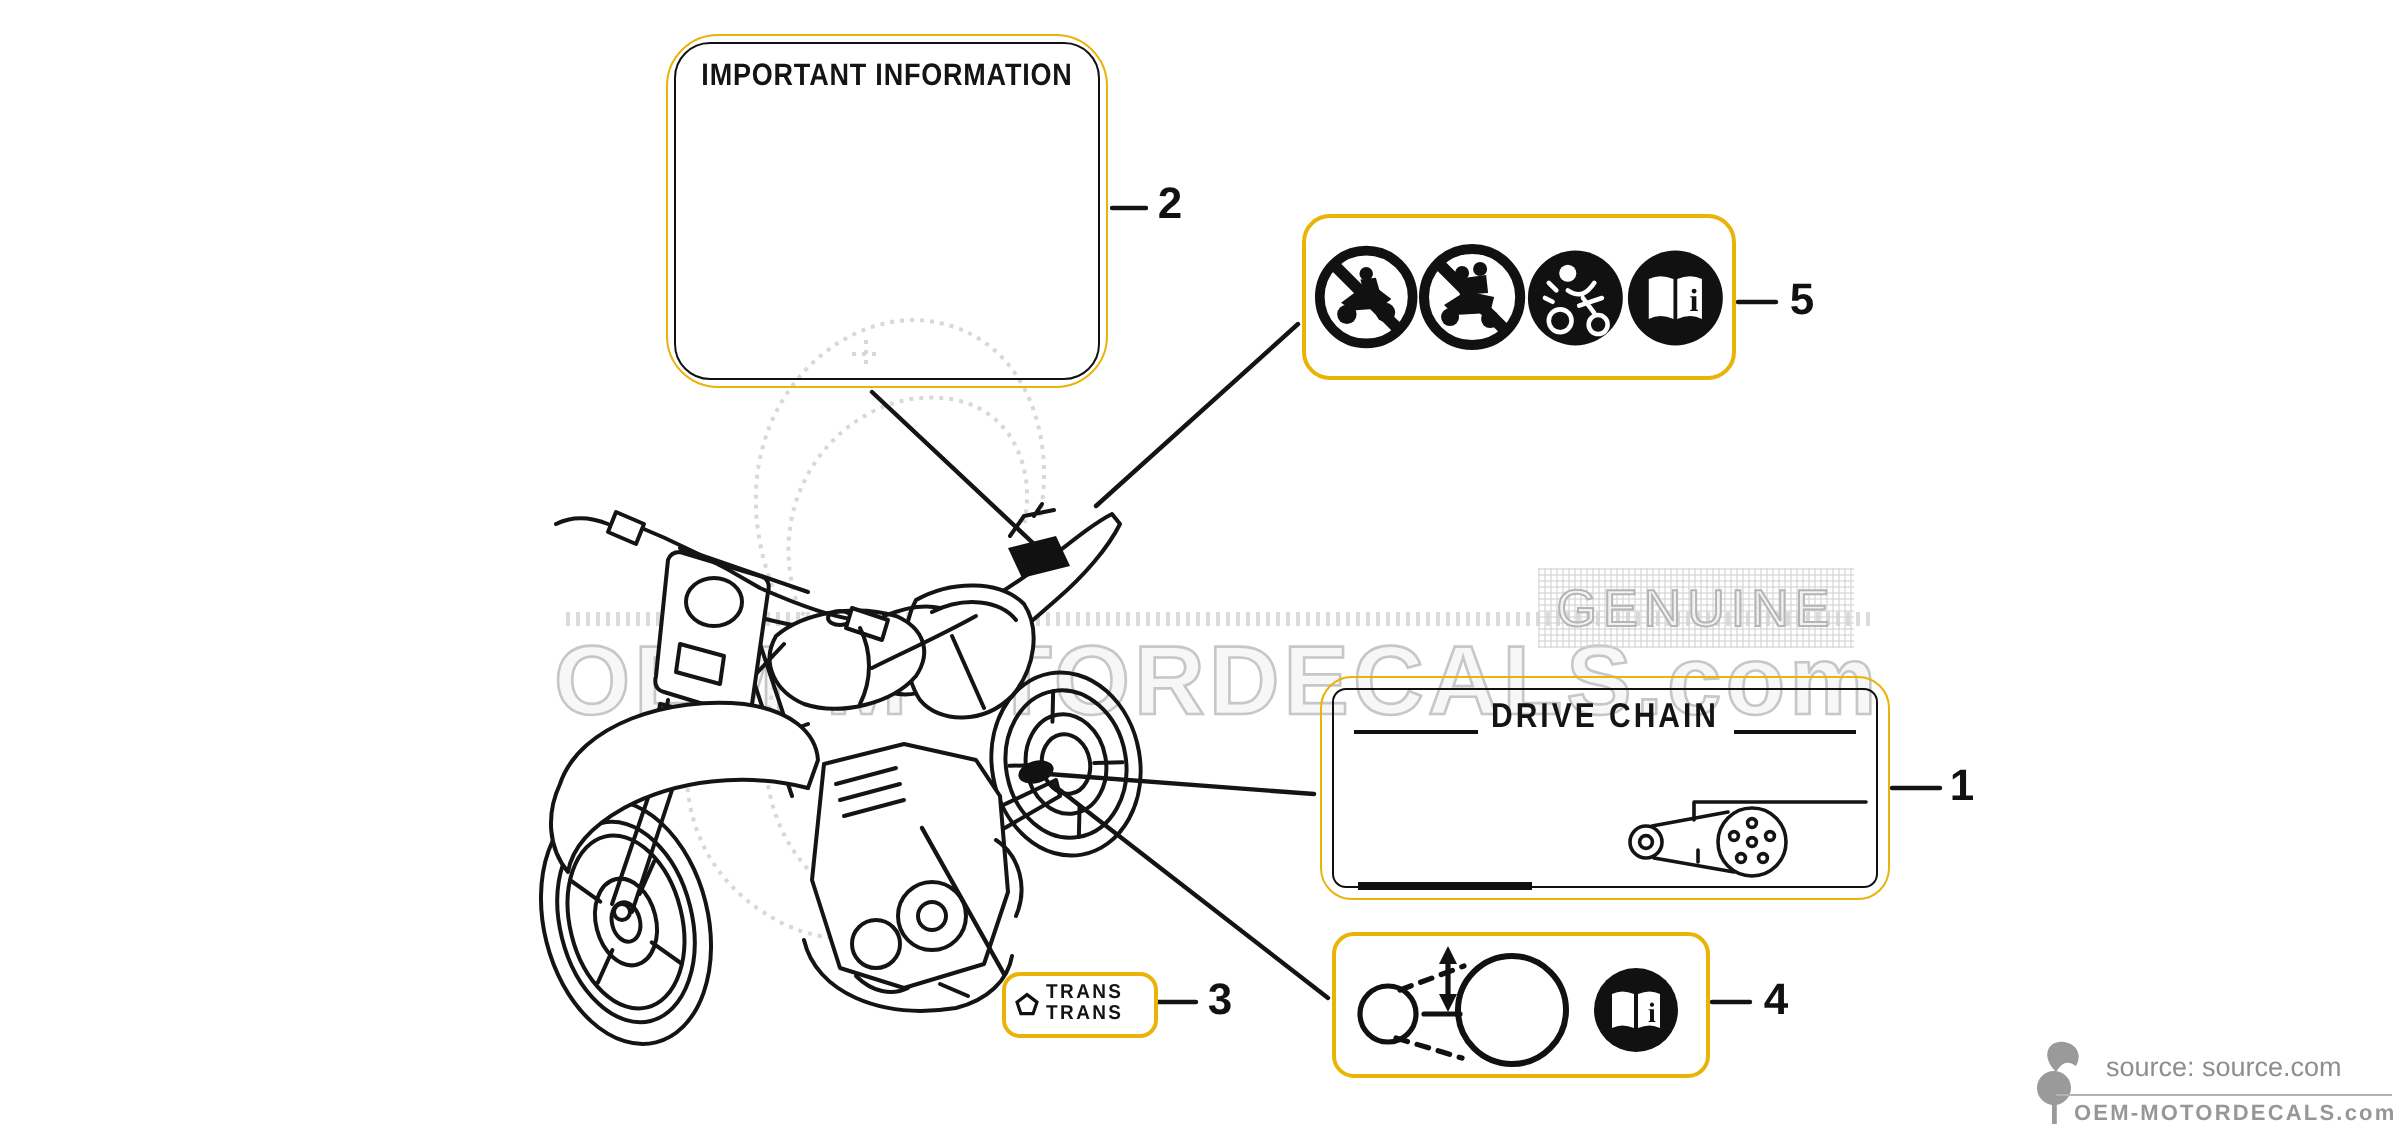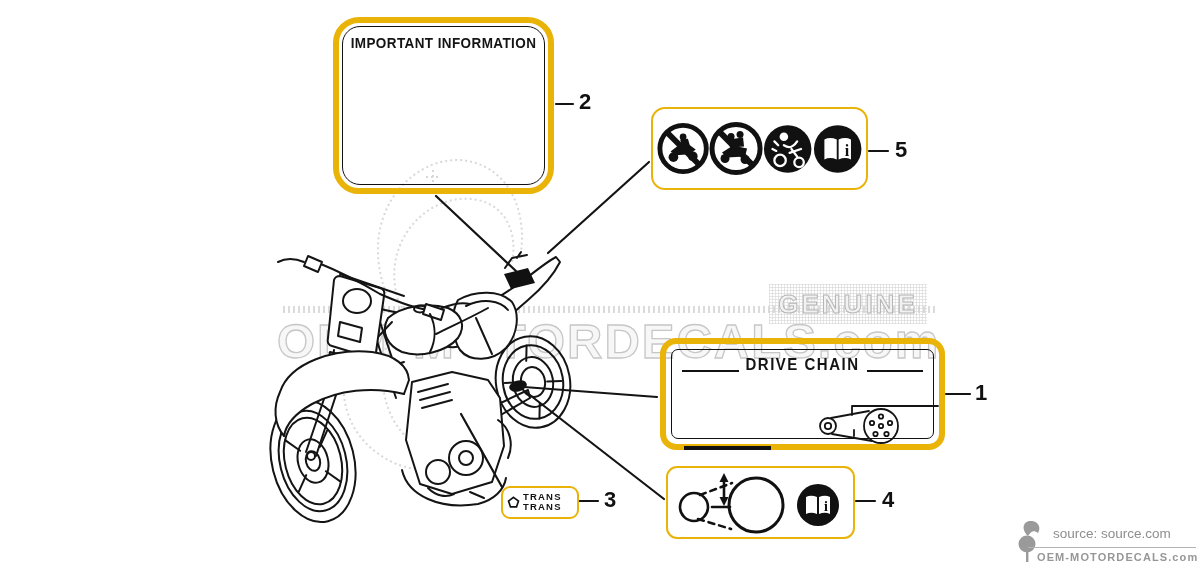--- a/index.html
+++ b/index.html
@@ -20,28 +20,28 @@
     color:rgba(225,225,225,0.25);
     -webkit-text-stroke:1.3px #c7c7c7;
     transform:scaleY(1.0);
   }
   .wm-genuine{
     position:absolute;left:769px;top:284px;width:158px;height:40px;
     display:flex;align-items:center;justify-content:center;
     background:
       repeating-linear-gradient(0deg,rgba(210,210,210,.55) 0 1px,rgba(0,0,0,0) 1px 3px),
       repeating-linear-gradient(90deg,rgba(210,210,210,.55) 0 1px,rgba(0,0,0,0) 1px 3px);
-    font-weight:bold;font-size:26px;letter-spacing:3px;
+    font-weight:normal;font-size:26px;letter-spacing:3px;
     color:#f2f2f2;-webkit-text-stroke:1px #b5b5b5;
   }
   .wm-wing{position:absolute;left:0;top:0;}
   
   .art{position:absolute;left:0;top:0;}
   
-  .decal{position:absolute;box-sizing:border-box;border:6px solid #eab308;background:transparent;}
+  .decal{position:absolute;box-sizing:border-box;border:1px solid #eab308;background:transparent;}
   .decal .inner{position:absolute;inset:3px;border:1.6px solid #111;border-radius:18px;}
   .label2{left:333px;top:17px;width:221px;height:177px;border-radius:26px;}
   .label2 .title{
     position:absolute;left:0;right:0;top:12px;text-align:center;
     font-weight:bold;font-size:13.5px;letter-spacing:.4px;transform:scaleY(1.15);
   }
   .label5{left:651px;top:107px;width:217px;height:83px;border-radius:14px;border-width:2.5px;
     display:flex;align-items:center;justify-content:space-evenly;padding:0 4px;}
   .label1{left:660px;top:338px;width:285px;height:112px;border-radius:16px;}
   .label1 .inner{inset:5px;border-radius:7px;border-width:1.6px;}

